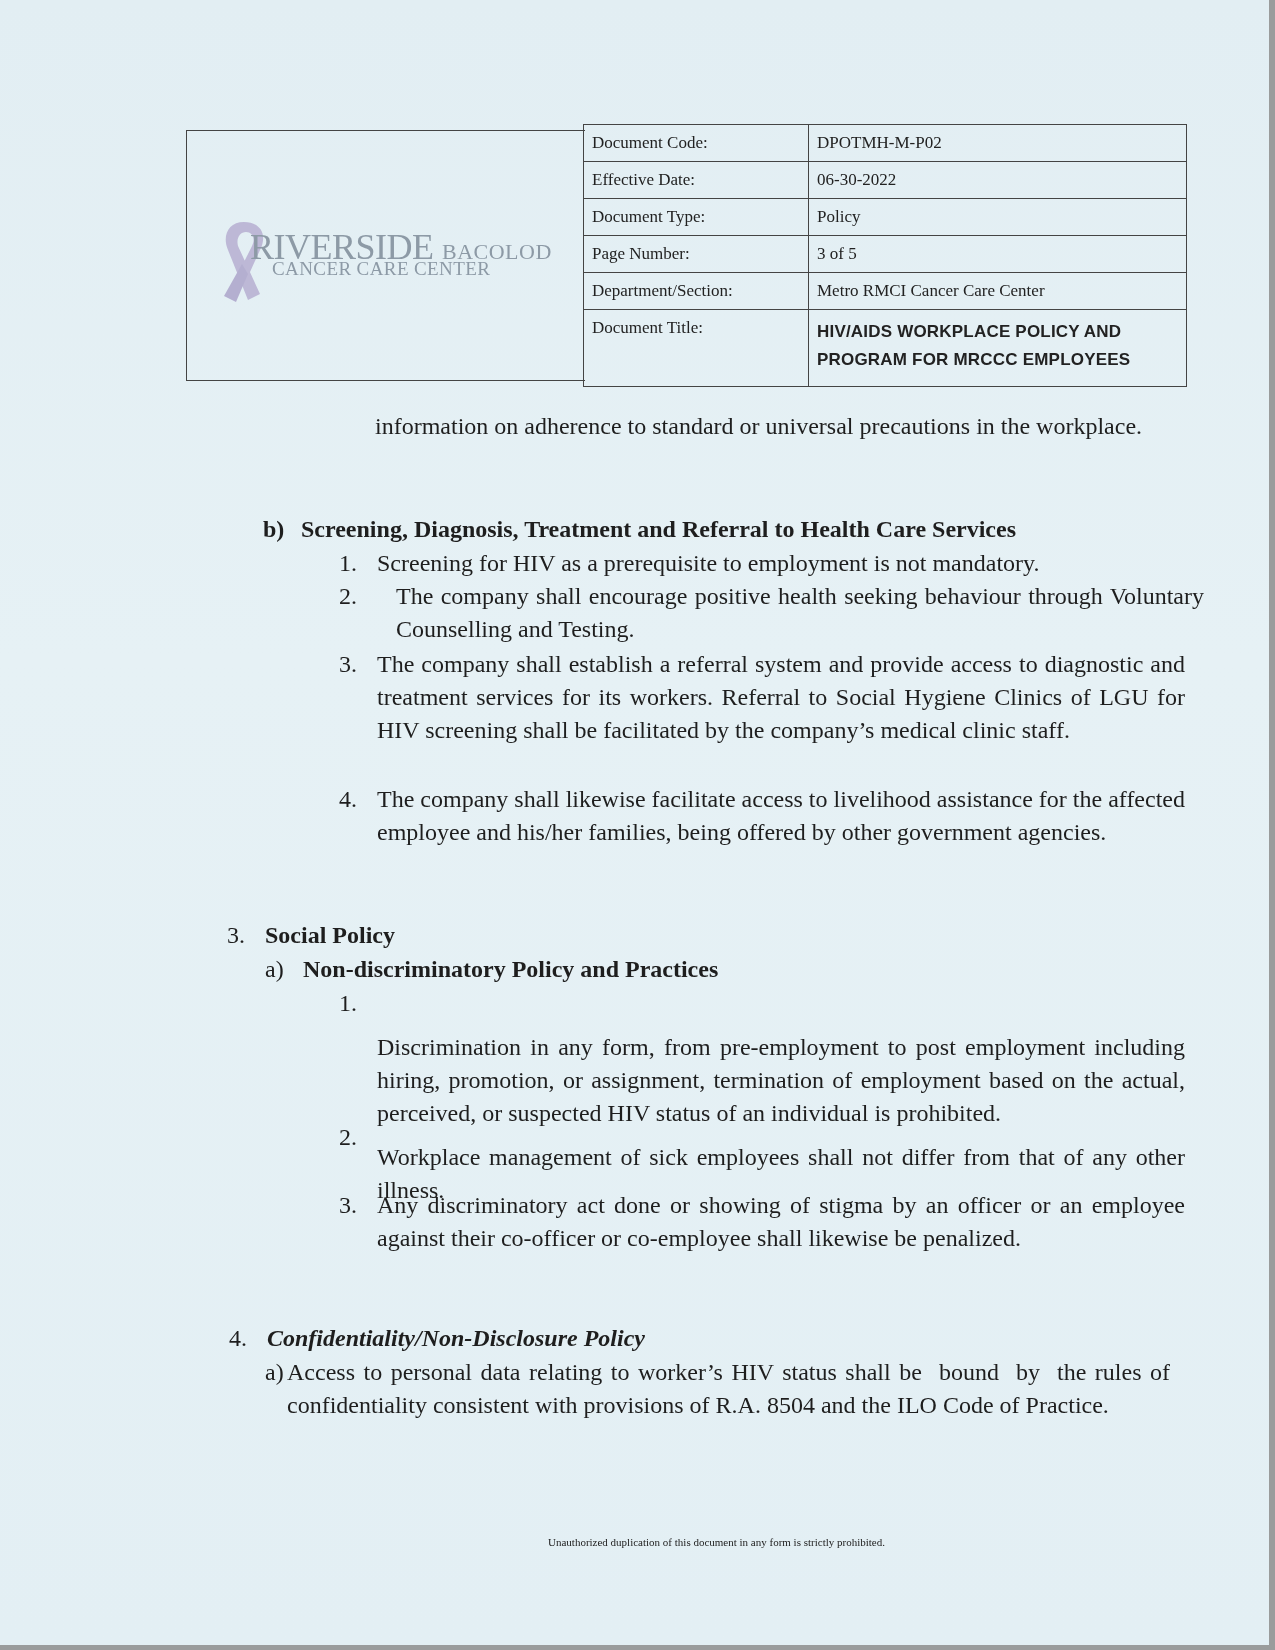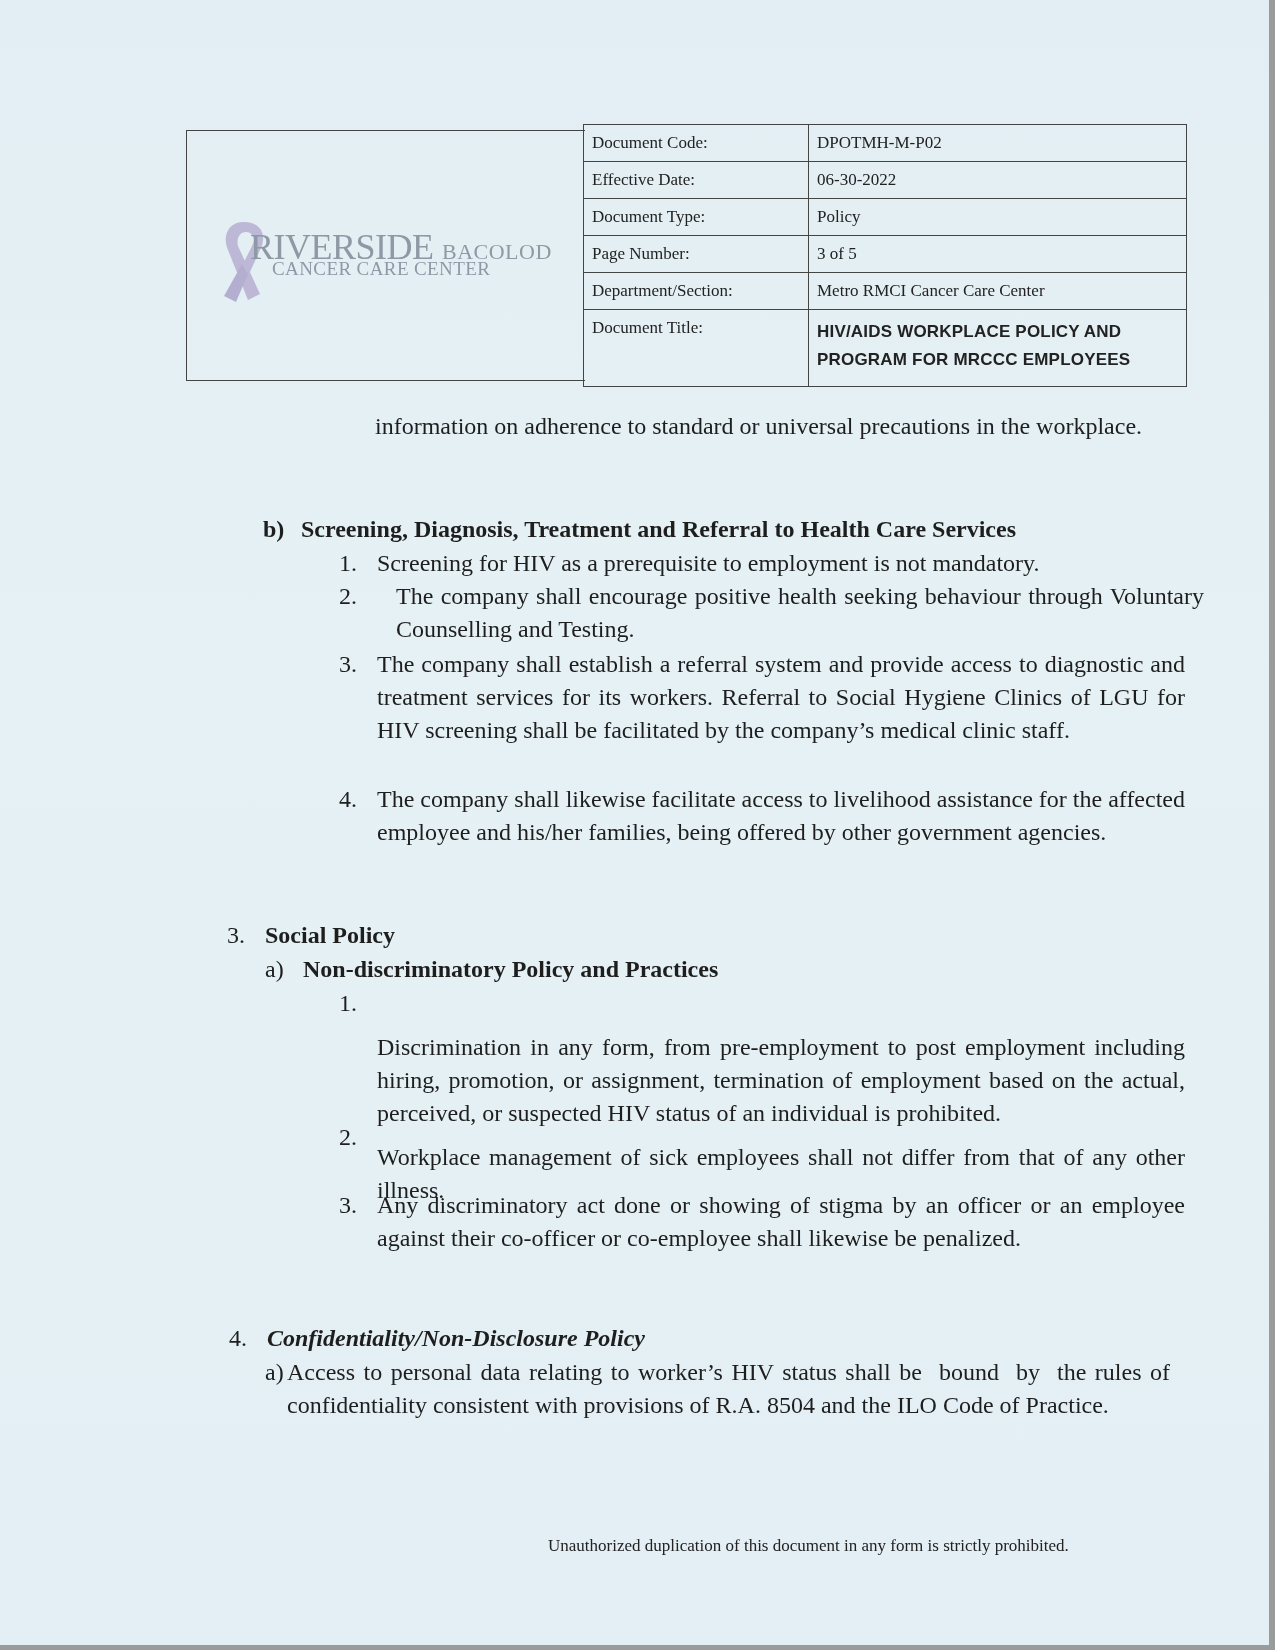--- a/index.html
+++ b/index.html
@@ -48,21 +48,21 @@
   }
   
   .content { position: absolute; left: 0; top: 0; width: 100%; }
   .p {
     position: absolute; font-size: 24px; line-height: 33px; text-align: justify;
     text-align-last: left;
   }
   .num { position: absolute; font-size: 24px; line-height: 33px; }
   .bold { font-weight: bold; }
   .footer {
-    position: absolute; left: 548px; top: 1536px; font-size: 17px; color: #222;
+    position: absolute; left: 548px; top: 1536px; font-size: 11px; color: #222;
     white-space: nowrap;
   }
 </style>
 </head>
 <body>
 
 <div class="page">
 
   <div class="header-box"></div>
   <div class="logo">

